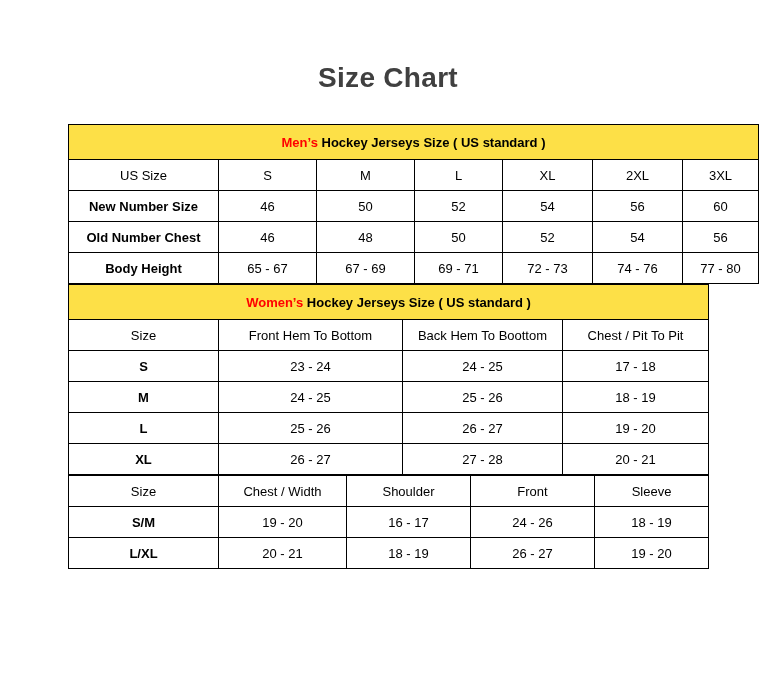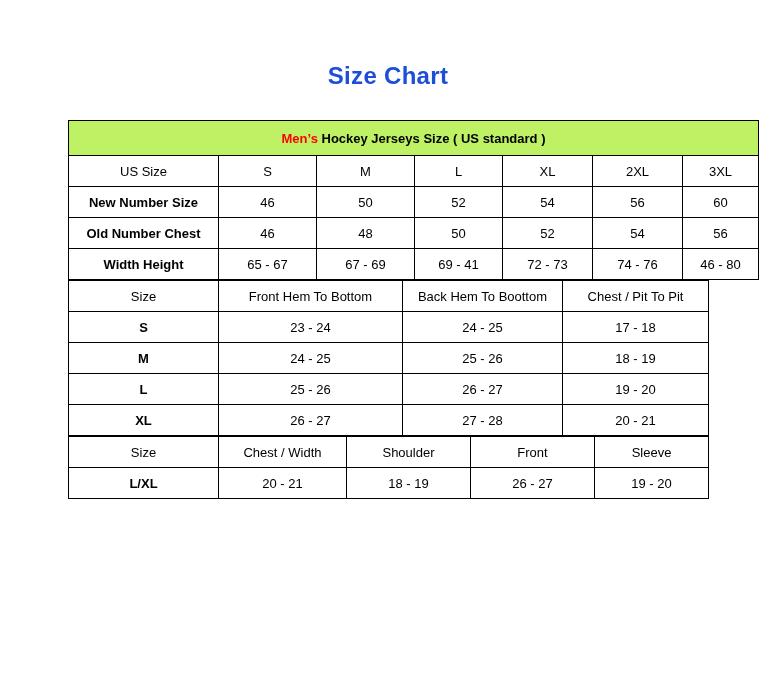--- a/index.html
+++ b/index.html
@@ -15,22 +15,22 @@
     overflow: hidden;
   }
   .page {
     width: 776px;
     height: 692px;
     position: relative;
     box-sizing: border-box;
   }
   .chart-title {
     text-align: center;
-    color: #1d4ed8;
-    font-size: 24px;
+    color: #404040;
+    font-size: 28px;
     font-weight: bold;
     padding-top: 62px;
     letter-spacing: 0.3px;
   }
   .tables-wrap {
     width: 640px;
     margin: 0 auto;
     padding-top: 30px;
   }
   table.size-table {
@@ -40,21 +40,21 @@
   }
   table.size-table td {
     border: 1px solid #000000;
     text-align: center;
     font-size: 13px;
     padding: 5px 2px;
     vertical-align: middle;
     height: 20px;
   }
   .band {
-    background: #bef264;
+    background: #fde047;
     font-weight: bold;
     font-size: 15px;
     padding: 7px 2px !important;
   }
   .band .accent {
     color: #ff0000;
   }
   .hdr {
     font-weight: normal;
   }
@@ -113,39 +113,42 @@
         <tr>
           <td class="rowlabel">Old Number Chest</td>
           <td>46</td>
           <td>48</td>
           <td>50</td>
           <td>52</td>
           <td>54</td>
           <td>56</td>
         </tr>
         <tr>
-          <td class="rowlabel">Width Height</td>
+          <td class="rowlabel">Body Height</td>
           <td>65 - 67</td>
           <td>67 - 69</td>
-          <td>69 - 41</td>
+          <td>69 - 71</td>
           <td>72 - 73</td>
           <td>74 - 76</td>
-          <td>46 - 80</td>
+          <td>77 - 80</td>
         </tr>
       </tbody>
     </table>
 
     <table class="size-table">
       <colgroup>
         <col style="width:150px">
           <col style="width:184px">
           <col style="width:160px">
           <col style="width:146px">
       </colgroup>
       <tbody>
+        <tr>
+          <td class="band" colspan="4"><span class="accent">Women’s</span><span> Hockey Jerseys Size ( US standard )</span></td>
+        </tr>
         <tr>
           <td class="hdr">Size</td>
           <td class="hdr">Front Hem To Bottom</td>
           <td class="hdr">Back Hem To Boottom</td>
           <td class="hdr">Chest / Pit To Pit</td>
         </tr>
         <tr>
           <td class="w-bold">S</td>
           <td>23 - 24</td>
           <td>24 - 25</td>
@@ -182,20 +185,27 @@
       </colgroup>
       <tbody>
         <tr>
           <td class="hdr">Size</td>
           <td class="hdr">Chest / Width</td>
           <td class="hdr">Shoulder</td>
           <td class="hdr">Front</td>
           <td class="hdr">Sleeve</td>
         </tr>
         <tr>
+          <td class="w-bold">S/M</td>
+          <td>19 - 20</td>
+          <td>16 - 17</td>
+          <td>24 - 26</td>
+          <td>18 - 19</td>
+        </tr>
+        <tr>
           <td class="w-bold">L/XL</td>
           <td>20 - 21</td>
           <td>18 - 19</td>
           <td>26 - 27</td>
           <td>19 - 20</td>
         </tr>
       </tbody>
     </table>
 
   </div>

